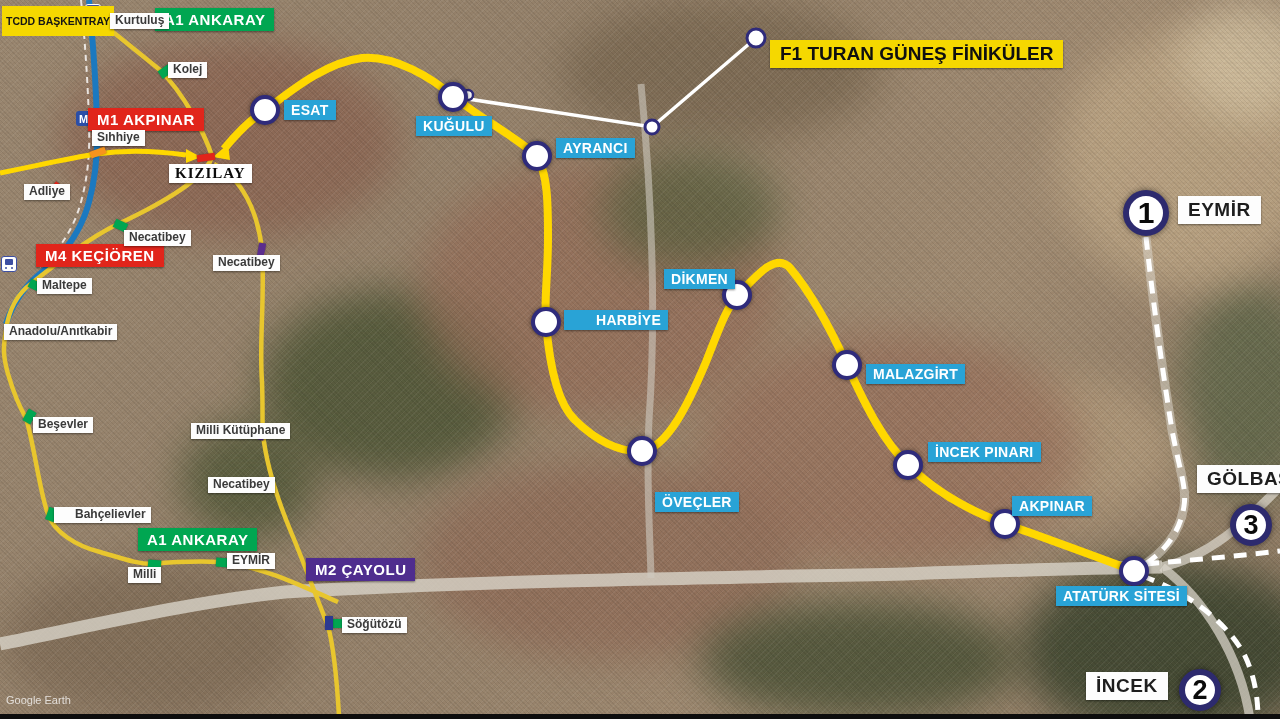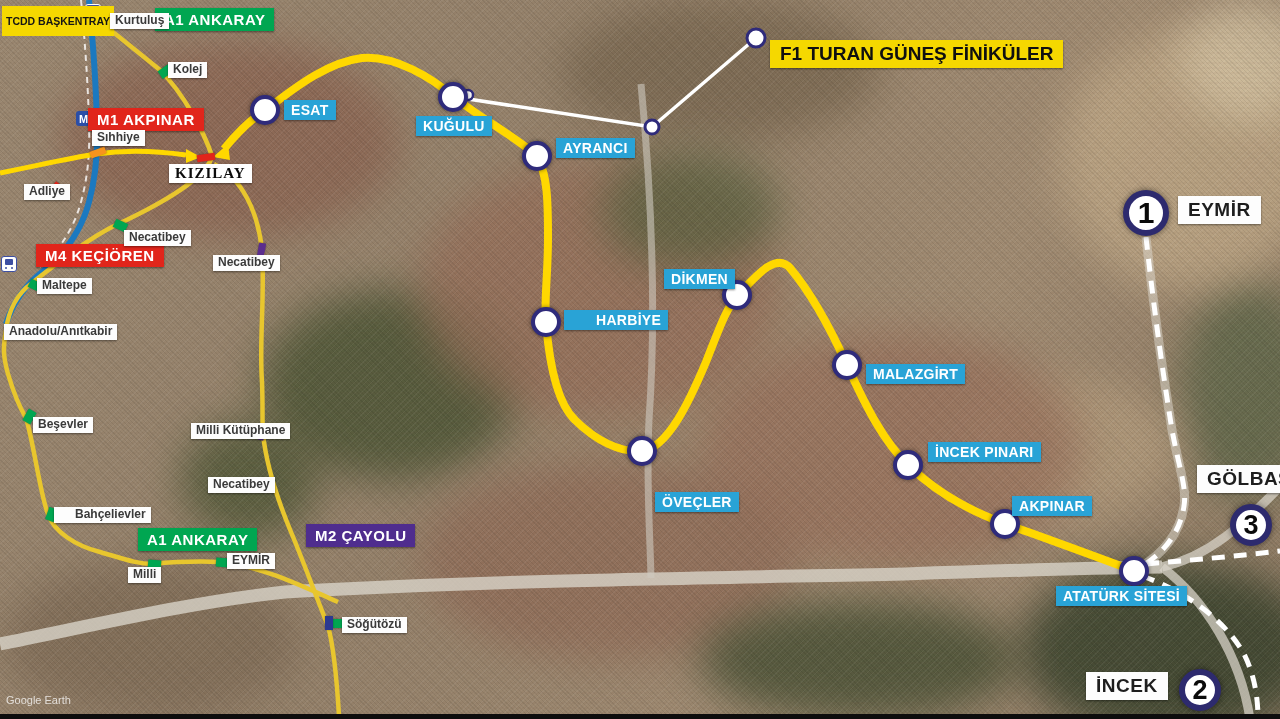--- a/index.html
+++ b/index.html
@@ -141,21 +141,21 @@
       <div class="lbl lbl-cyan" style="left: 655px; top: 444px; margin-top: 48px;">ÖVEÇLER</div>
       <div class="lbl lbl-cyan" style="left: 866px; top: 364px;">MALAZGİRT</div>
       <div class="lbl lbl-cyan" style="left: 928px; top: 442px;">İNCEK PINARI</div>
       <div class="lbl lbl-cyan" style="left: 1012px; top: 496px;">AKPINAR</div>
       <div class="lbl lbl-cyan" style="left: 1056px; top: 586px;">ATATÜRK SİTESİ</div>
       <div class="lbl lbl-yellow-sm" style="left: 2px; top: 6px;">TCDD BAŞKENTRAY</div>
       <div class="lbl lbl-green" style="left: 155px; top: 8px;">A1 ANKARAY</div>
       <div class="lbl lbl-green" style="left: 138px; top: 528px;">A1 ANKARAY</div>
       <div class="lbl lbl-red" style="left: 88px; top: 108px;">M1 AKPINAR</div>
       <div class="lbl lbl-red" style="left: 36px; top: 244px;">M4 KEÇİÖREN</div>
-      <div class="lbl lbl-purple" style="left: 306px; top: 524px;">M2 ÇAYOLU</div>
+      <div class="lbl lbl-purple" style="left: 306px; top: 558px;">M2 ÇAYOLU</div>
       <div class="lbl lbl-white" style="left: 110px; top: 13px;">Kurtuluş</div>
       <div class="lbl lbl-white" style="left: 168px; top: 62px;">Kolej</div>
       <div class="lbl lbl-white" style="left: 92px; top: 130px;">Sıhhiye</div>
       <div class="lbl lbl-kizilay" style="left: 169px; top: 164px;">KIZILAY</div>
       <div class="lbl lbl-white" style="left: 24px; top: 184px;">Adliye</div>
       <div class="lbl lbl-white" style="left: 124px; top: 230px;">Necatibey</div>
       <div class="lbl lbl-white" style="left: 213px; top: 255px;">Necatibey</div>
       <div class="lbl lbl-white" style="left: 37px; top: 278px;">Maltepe</div>
       <div class="lbl lbl-white" style="left: 4px; top: 324px;">Anadolu/Anıtkabir</div>
       <div class="lbl lbl-white" style="left: 33px; top: 417px;">Beşevler</div>

